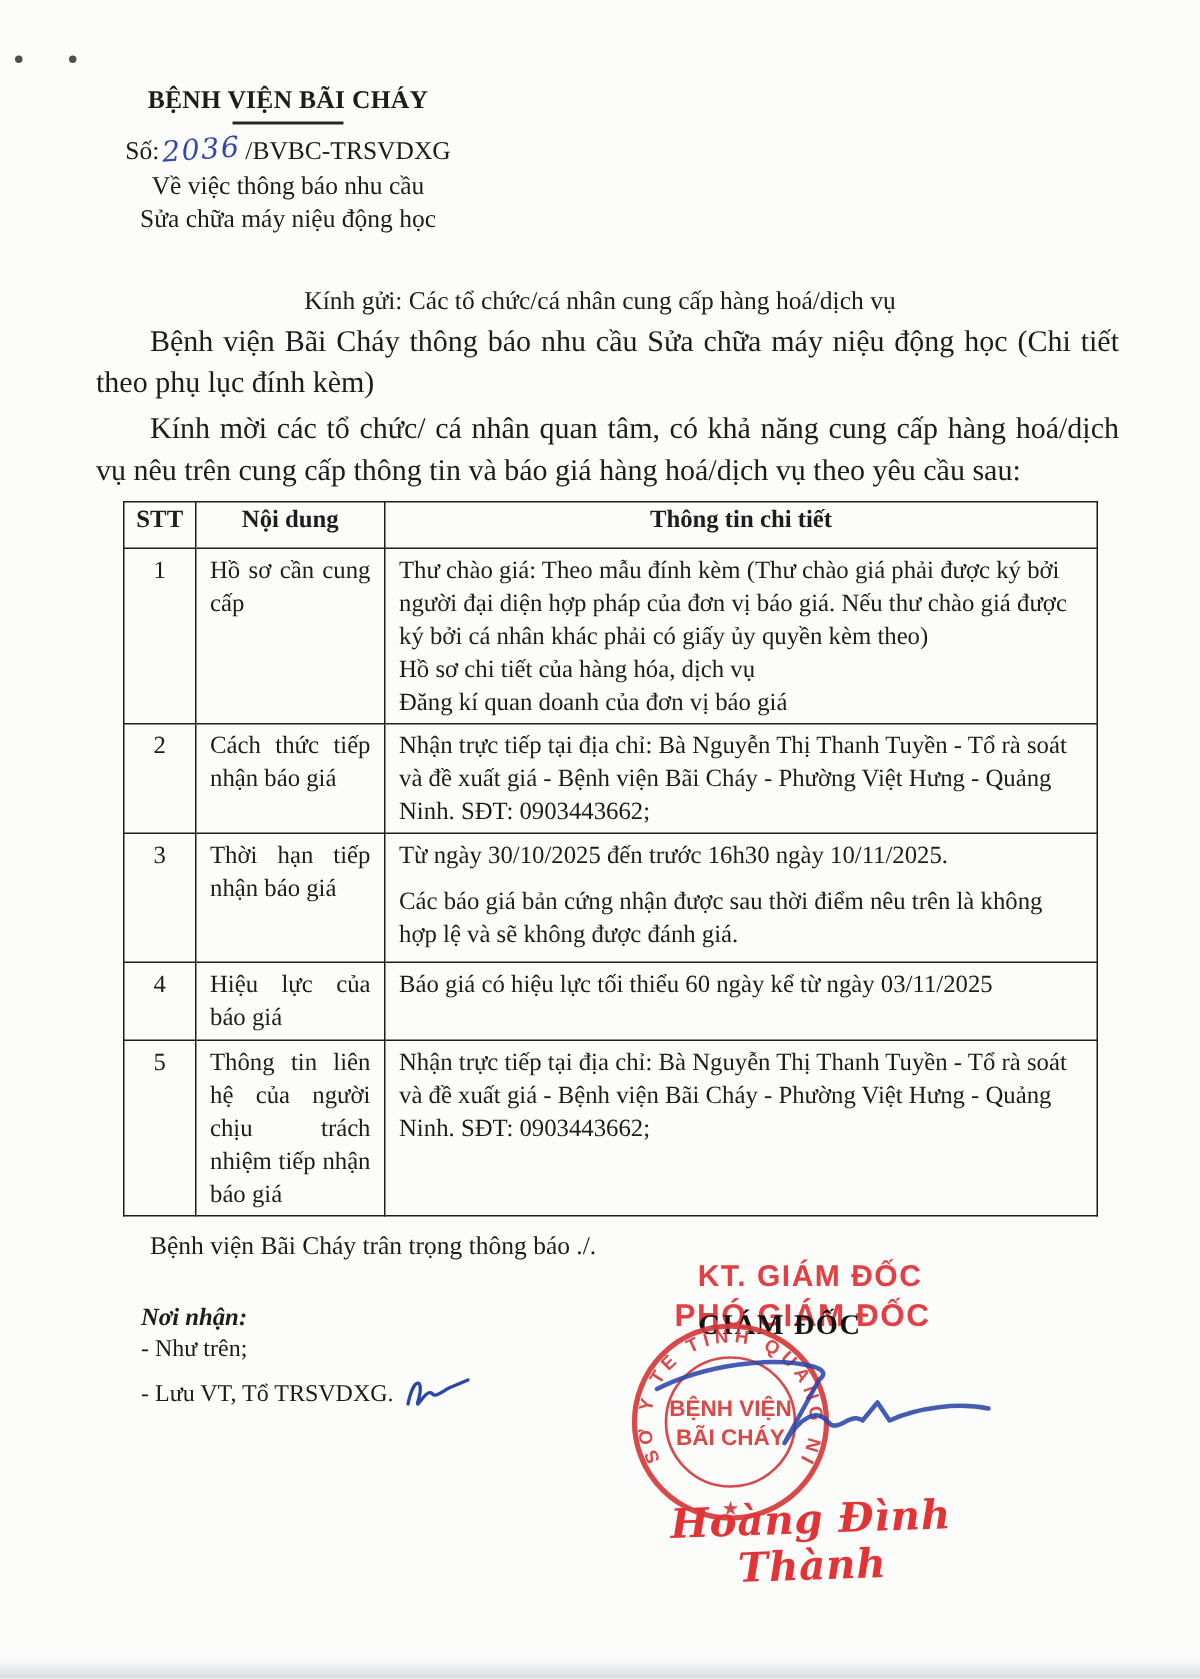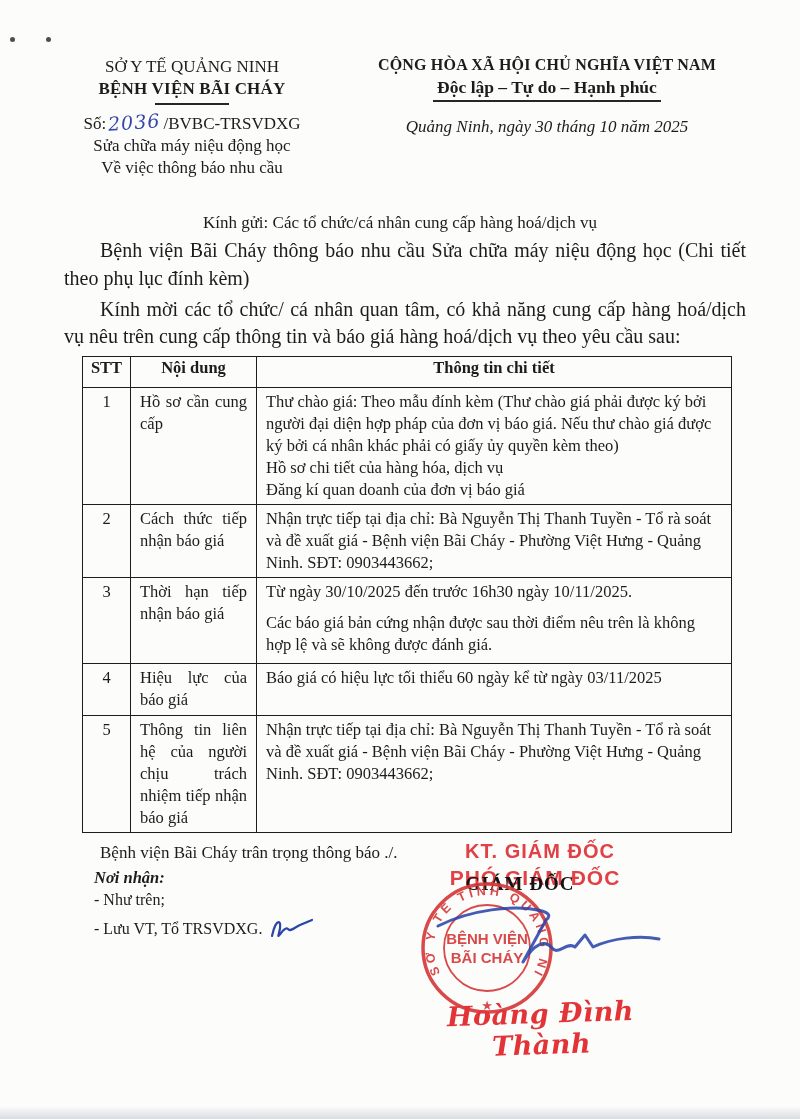--- a/index.html
+++ b/index.html
@@ -70,31 +70,25 @@
 </head>
 <body>
 
 <div class="page">
 
   <span class="staple s1"></span>
   <span class="staple s2"></span>
 
   <div class="header">
     <div class="h-left">
-      <div>SỞ Y TẾ QUẢNG NINH</div>
       <div class="org">BỆNH VIỆN BÃI CHÁY</div>
       <div class="h-rule"></div>
       <div class="num-line"><span>Số:</span><span class="hand">2036</span><span>/BVBC-TRSVDXG</span></div>
+      <div>Về việc thông báo nhu cầu</div>
       <div>Sửa chữa máy niệu động học</div>
-      <div>Về việc thông báo nhu cầu</div>
-    </div>
-    <div class="h-right">
-      <div class="nat1">CỘNG HÒA XÃ HỘI CHỦ NGHĨA VIỆT NAM</div>
-      <div><span class="nat2">Độc lập – Tự do – Hạnh phúc</span></div>
-      <div class="dateline">Quảng Ninh, ngày 30 tháng 10 năm 2025</div>
     </div>
   </div>
 
   <div class="saluto">Kính gửi: Các tổ chức/cá nhân cung cấp hàng hoá/dịch vụ</div>
   <p class="para">Bệnh viện Bãi Cháy thông báo nhu cầu Sửa chữa máy niệu động học (Chi tiết theo phụ lục đính kèm)</p>
   <p class="para">Kính mời các tổ chức/ cá nhân quan tâm, có khả năng cung cấp hàng hoá/dịch vụ nêu trên cung cấp thông tin và báo giá hàng hoá/dịch vụ theo yêu cầu sau:</p>
 
   <table class="main">
     <colgroup>
         <col class="c-stt">

